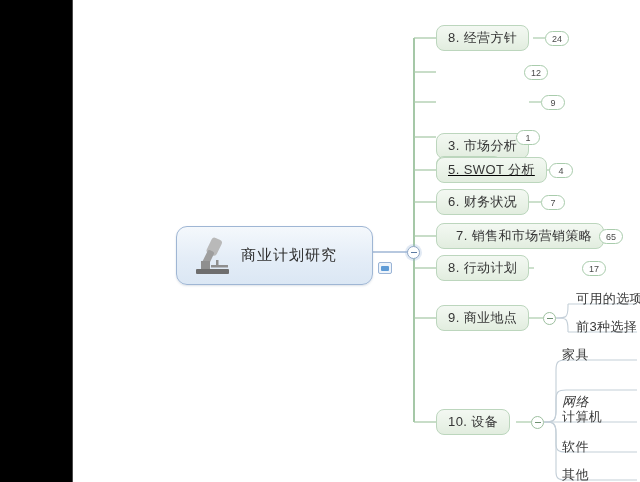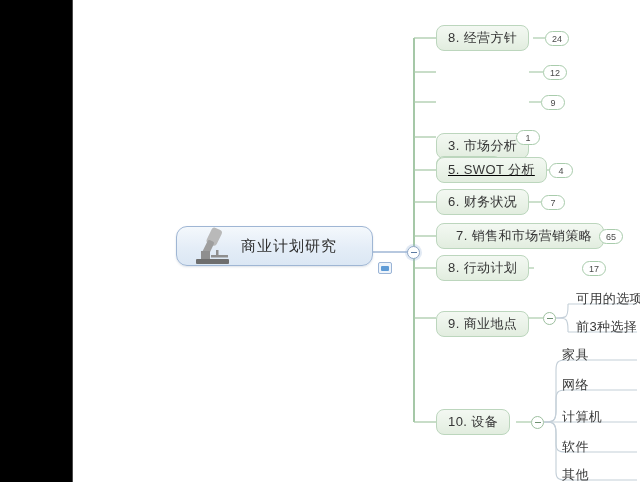--- a/index.html
+++ b/index.html
@@ -46,21 +46,21 @@
     height: 482px;
     pointer-events: none;
   }
 
   
   #root-node {
     position: absolute;
     left: 176px;
     top: 226px;
     width: 197px;
-    height: 40px;
+    height: 59px;
     box-sizing: border-box;
     border: 1px solid #9fb6d4;
     border-radius: 11px;
     background: linear-gradient(to bottom, #f4f8fc 0%, #e4edf7 55%, #dbe7f4 100%);
     display: flex;
     align-items: center;
     box-shadow: 0 1px 2px rgba(120,140,165,0.25);
   }
   #root-icon {
     width: 58px;
@@ -258,21 +258,21 @@
 
   <div class="toggle" id="root-toggle" style="left:407px; top:246px;">
       <i></i>
     </div>
 
   <div class="branch-node" style="left:436px; top:25px;">
     <span class="branch-label">8. 经营方针</span>
   </div>
   <div class="count-badge" style="left:545px; top:31px;text-align:right;">24</div>
 
-  <div class="count-badge" style="left:543px; top:65px;">12</div>
+  <div class="count-badge" style="left:524px; top:65px;">12</div>
 
   <div class="branch-node" style="left:436px; top:89px;margin-top:44px;">
     <span class="branch-label">3. 市场分析</span>
   </div>
   <div class="count-badge" style="left:541px; top:95px;">9</div>
 
   <div class="branch-node" style="left:436px; top:124px;margin-top:32px;">
     <span class="branch-label">4. 假设</span>
   </div>
   <div class="count-badge" style="left:516px; top:130px;">1</div>
@@ -290,21 +290,21 @@
   <div class="branch-node" style="left:436px; top:223px;padding-left:19px;">
     <span class="branch-label">7. 销售和市场营销策略</span>
   </div>
   <div class="count-badge" style="left:599px; top:229px;">65</div>
 
   <div class="branch-node" style="left:436px; top:255px;">
     <span class="branch-label">8. 行动计划</span>
   </div>
   <div class="count-badge" style="left:534px; top:261px;margin-left:48px;">17</div>
 
-  <div class="branch-node" style="left:436px; top:305px;margin-top:6px;">
+  <div class="branch-node" style="left:436px; top:305px;">
     <span class="branch-label">9. 商业地点</span>
   </div>
   <div class="toggle" style="left:543px; top:312px;">
       <i></i>
     </div>
 
   <div class="leaf-item" style="left:576px; top:286px;">
     <span class="leaf-label">可用的选项</span>
   </div>
   <div class="leaf-item" style="left:576px; top:314px;">
@@ -314,21 +314,21 @@
   <div class="branch-node" style="left:436px; top:409px;">
     <span class="branch-label">10. 设备</span>
   </div>
   <div class="toggle" style="left:531px; top:416px;">
       <i></i>
     </div>
 
   <div class="leaf-item" style="left:562px; top:342px;">
     <span class="leaf-label">家具</span>
   </div>
-  <div class="leaf-item" style="left:562px; top:372px;">
+  <div class="leaf-item" style="left:562px; top:389px;font-style:italic;">
     <span class="leaf-label">网络</span>
   </div>
   <div class="leaf-item" style="left:562px; top:404px;">
     <span class="leaf-label">计算机</span>
   </div>
   <div class="leaf-item" style="left:562px; top:434px;">
     <span class="leaf-label">软件</span>
   </div>
   <div class="leaf-item" style="left:562px; top:462px;">
     <span class="leaf-label">其他</span>

